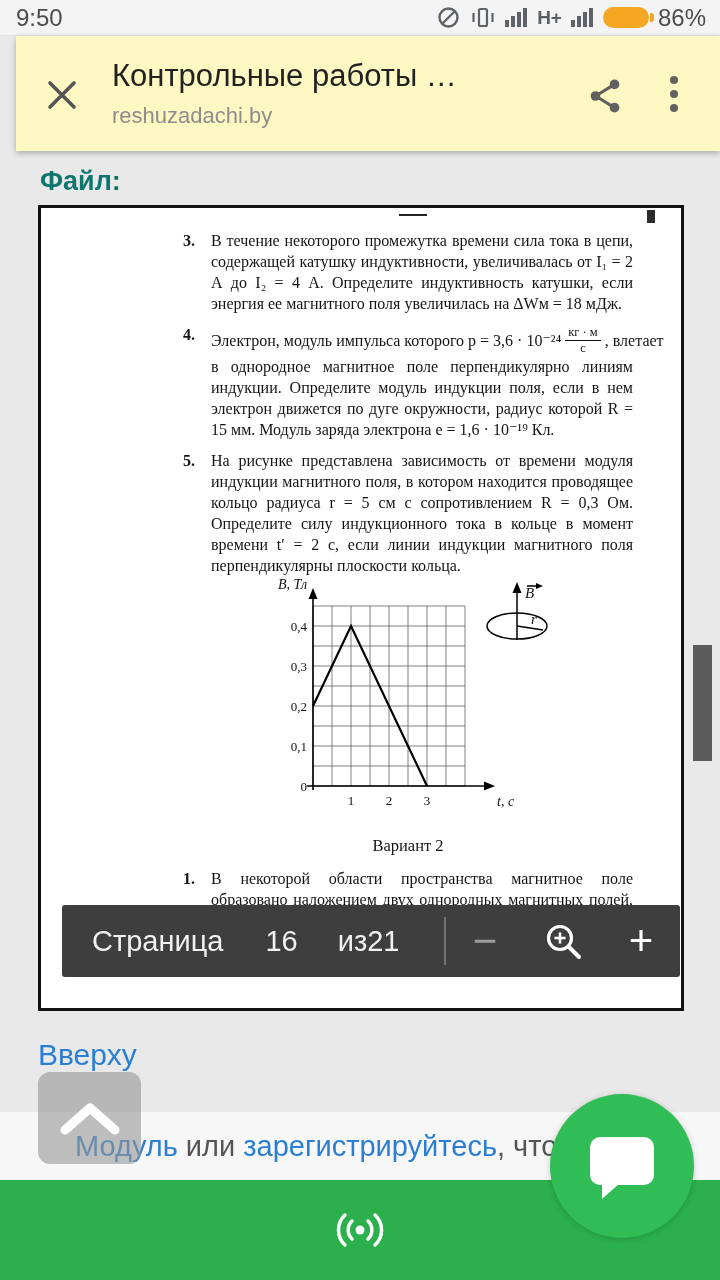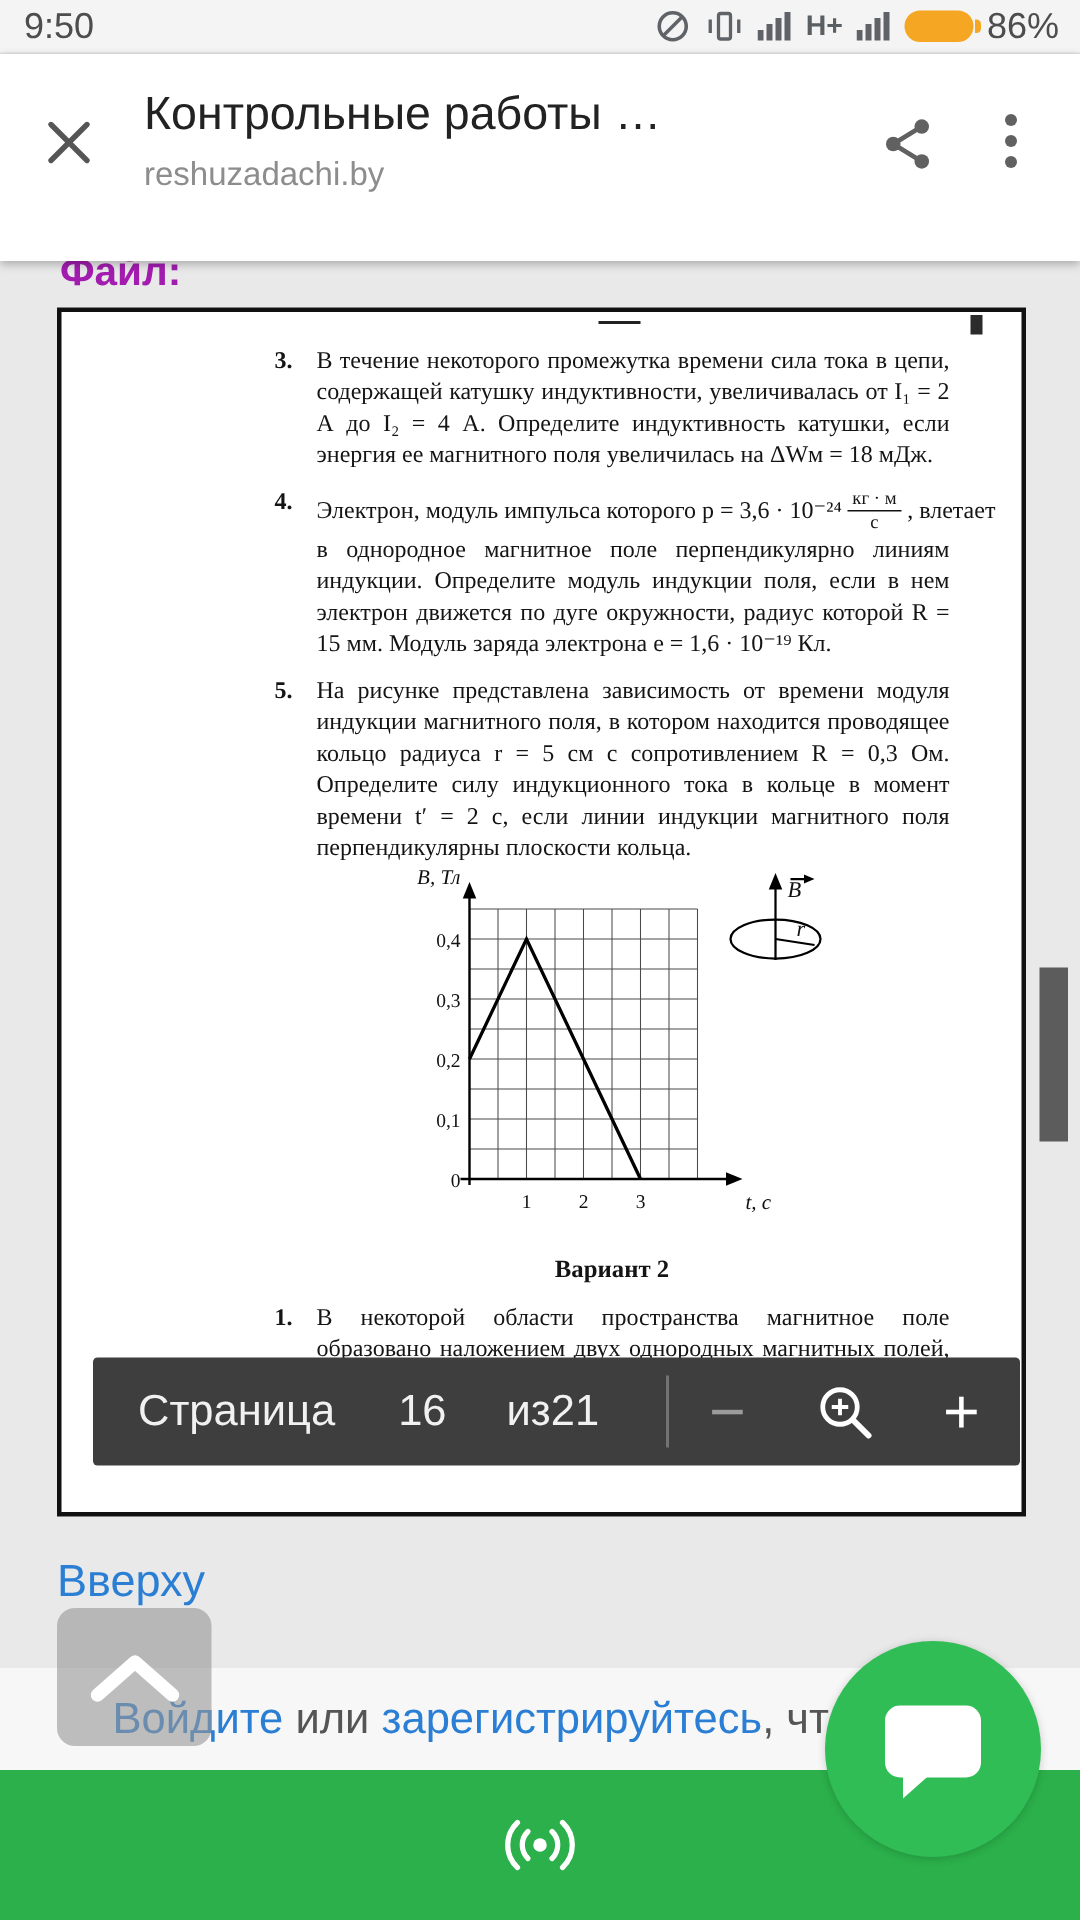--- a/index.html
+++ b/index.html
@@ -9,29 +9,29 @@
   
   .status-bar { position:absolute; top:0; left:0; right:0; height:36px; background:#f4f4f4; display:flex; align-items:center; padding:0 14px 0 16px; color:#4d4d4d; border-bottom:1px solid #e2e2e2; }
   .sb-time { font-size:24px; }
   .sb-right { margin-left:auto; display:flex; align-items:center; gap:9px; }
   .sb-net { font-size:19px; font-weight:bold; color:#5a5f64; }
   .battery { width:46px; height:21px; border-radius:10.5px; background:var(--battery-orange,#f5a623); position:relative; }
   .battery:after { content:""; position:absolute; right:-5px; top:6px; width:4px; height:9px; border-radius:0 3px 3px 0; background:var(--battery-orange,#f5a623); }
   .sb-batt-pct { font-size:24px; }
 
   
-  .header { position:absolute; top:36px; left:0; right:0; height:138px; background:#ffffff; box-shadow:0 2px 6px rgba(0,0,0,0.28); z-index:5; }
+  .header { position:absolute; top:36px; left:16px; right:0; height:115px; background:#fef9c3; box-shadow:0 2px 6px rgba(0,0,0,0.28); z-index:5; }
   .close-btn { position:absolute; left:24px; top:38px; width:44px; height:44px; background:none; border:none; }
   .header-text { position:absolute; left:96px; top:22px; right:190px; }
   .h-title { font-size:31px; color:#222; white-space:nowrap; overflow:hidden; }
   .h-sub { font-size:22px; color:#8d8d8d; margin-top:9px; }
   .share-btn { position:absolute; right:94px; top:40px; width:42px; height:42px; background:none; border:none; }
   .menu-btn { position:absolute; right:26px; top:36px; width:40px; height:44px; display:flex; align-items:center; justify-content:center; background:none; border:none; }
 
-  .file-label { position:absolute; left:40px; top:166px; font-size:27px; font-weight:bold; color:#a21caf; }
+  .file-label { position:absolute; left:40px; top:166px; font-size:27px; font-weight:bold; color:#0f766e; }
 
   
   .pdf-frame { position:absolute; left:38px; top:205px; width:646px; height:806px; background:#fff; border:3px solid #111; font-family:"Liberation Serif","DejaVu Serif",serif; color:#141414; overflow:hidden; }
   .scan-frag { position:absolute; left:352px; top:2px; width:40px; height:12px; overflow:hidden; }
   .scan-frag-line { width:28px; border-top:2px solid #222; margin:4px auto 0; }
   .scan-mark { position:absolute; left:606px; top:2px; width:8px; height:13px; background:#2b2b2b; }
 
   .problems { position:absolute; left:142px; top:22px; width:450px; }
   .problem { position:relative; padding-left:28px; margin-bottom:10px; font-size:16px; line-height:21px; }
   .pnum { position:absolute; left:0; top:0; font-weight:bold; }
@@ -47,21 +47,21 @@
   .axisfill { fill:#000; }
   .tick { font:13px "Liberation Serif","DejaVu Serif",serif; fill:#111; }
   .alabel { font:italic 14px "Liberation Serif","DejaVu Serif",serif; fill:#111; }
   .dataline { stroke:#000; stroke-width:2.2; fill:none; }
 
   .field-figure { position:absolute; left:440px; top:372px; }
   .fig-stroke { fill:none; stroke:#000; stroke-width:1.5; }
   .fig-fill { fill:#000; }
   .fig-label { font:italic 15px "Liberation Serif","DejaVu Serif",serif; fill:#111; }
 
-  .variant-head { position:absolute; left:142px; top:628px; width:450px; text-align:center; font-weight:bold; font-size:16.5px; }
+  .variant-head { position:absolute; left:142px; top:628px; width:450px; text-align:center; font-weight:normal; font-size:16.5px; }
   .variant-problems { position:absolute; left:142px; top:660px; width:450px; }
 
   
   .pdf-toolbar { position:absolute; left:62px; top:905px; width:618px; height:72px; background:#3e3e3e; border-radius:3px; display:flex; align-items:center; color:#f1f1f1; font-size:29px; z-index:4; font-family:"Liberation Sans","DejaVu Sans",sans-serif; }
   .tb-label { margin-left:30px; }
   .tb-num { margin-left:42px; }
   .tb-of { margin-left:40px; }
   .tb-total { }
   .tb-spacer { flex:1; }
   .tb-divider { width:2px; height:48px; background:rgba(255,255,255,0.28); }
@@ -253,21 +253,21 @@
   </button>
   <button class="tb-btn">+</button>
 </div>
 
 <div class="scroll-thumb"></div>
 
 <button class="back-top">Вверху</button>
 
 <div class="login-strip"></div>
 <div class="login-line">
-  <a href="#" class="lnk">Войдите</a><span> или </span><a href="#" class="lnk">зарегистрируйтесь</a><span>, чтобы о</span>
+  <a href="#" class="lnk">Модуль</a><span> или </span><a href="#" class="lnk">зарегистрируйтесь</a><span>, чтобы о</span>
 </div>
 
 <button class="up-btn">
   <svg width="66" height="40" viewBox="0 0 66 40">
     <polyline points="8,32 33,10 58,32" fill="none" stroke="#fff" stroke-width="9" stroke-linecap="round" stroke-linejoin="round"></polyline>
   </svg>
 </button>
 
 <button class="call-bar">
   <svg width="50" height="40" viewBox="0 0 50 40">

